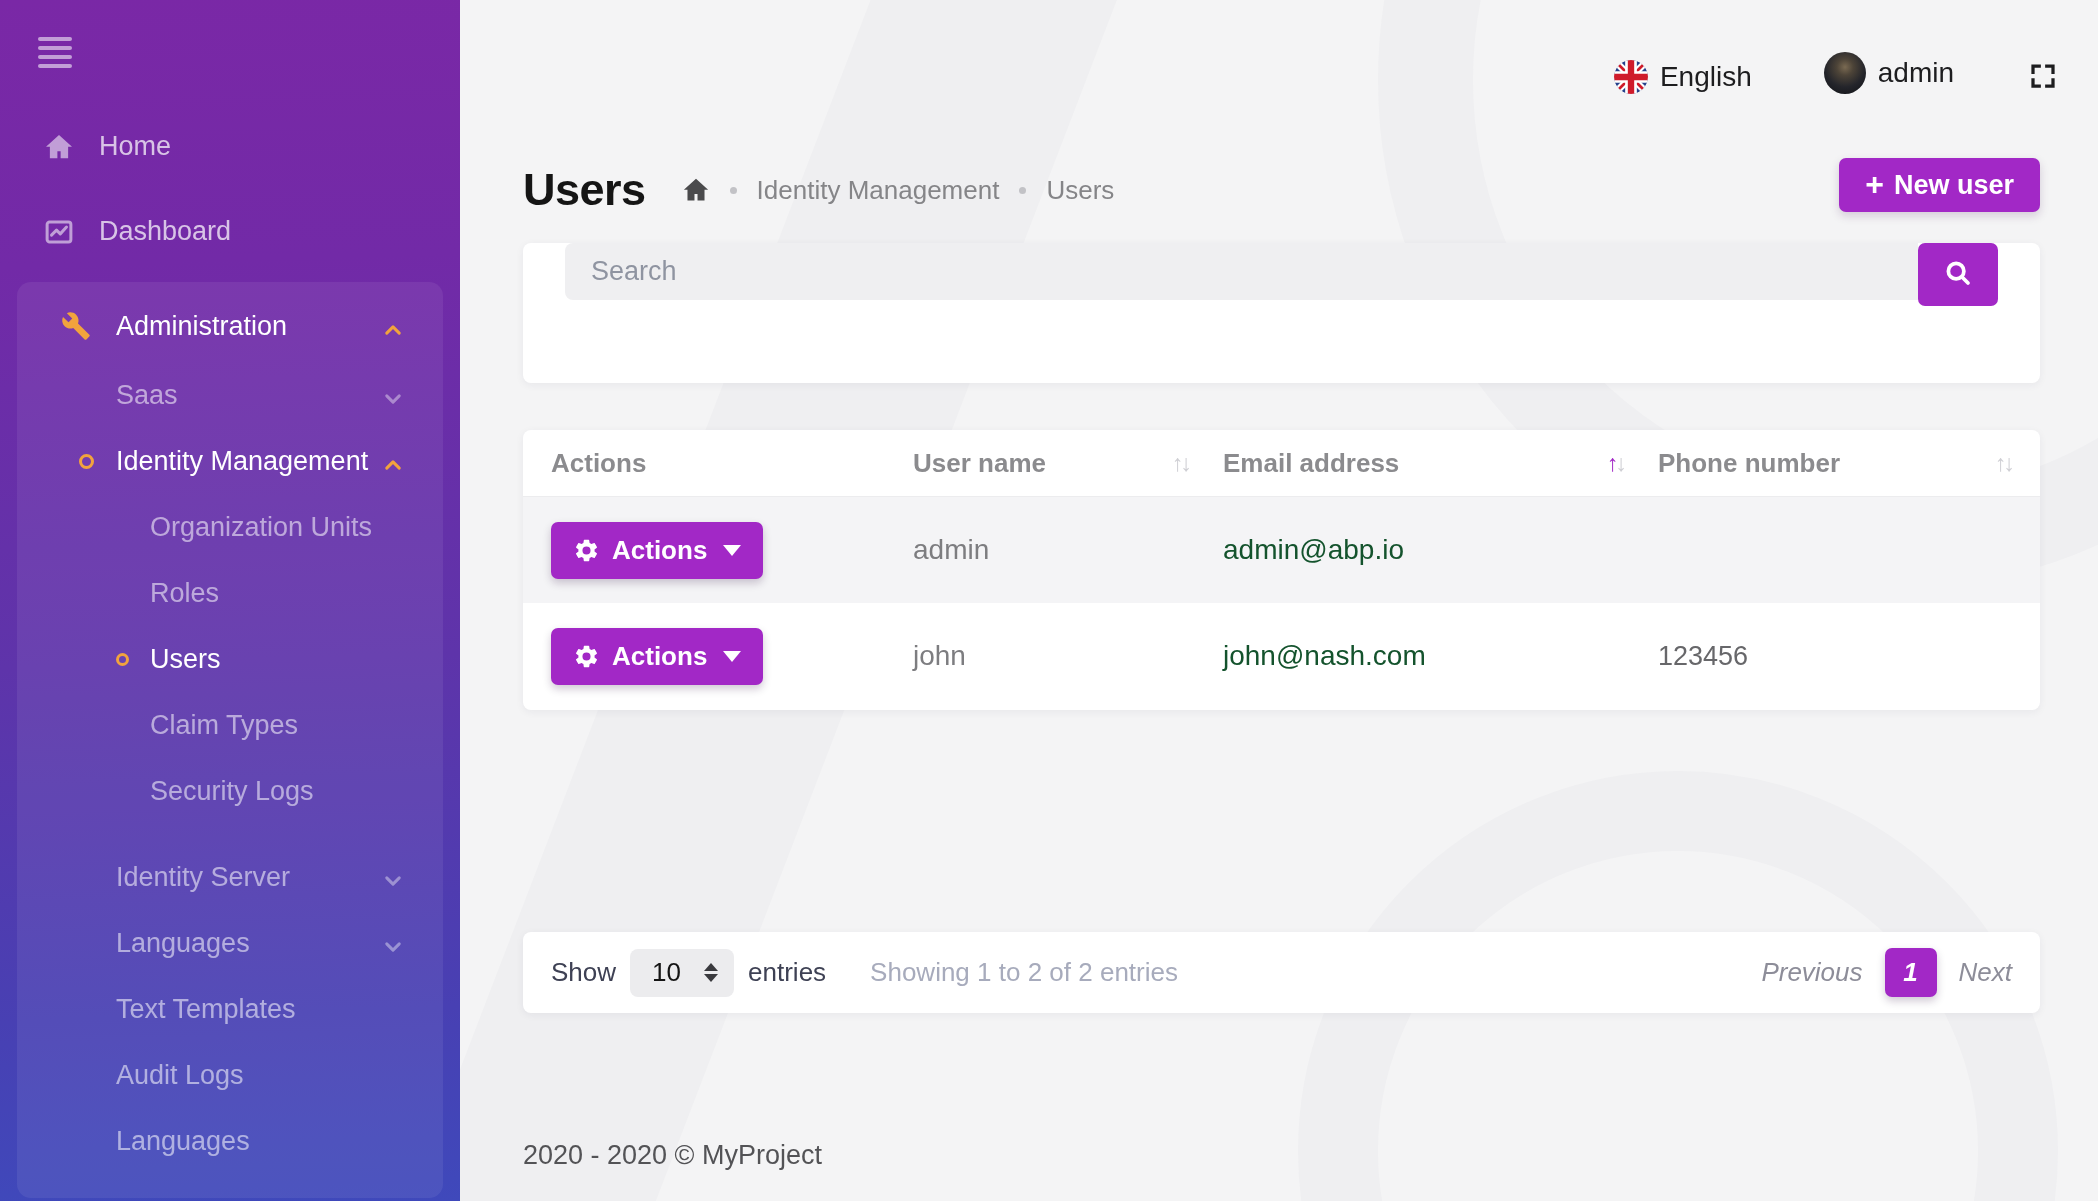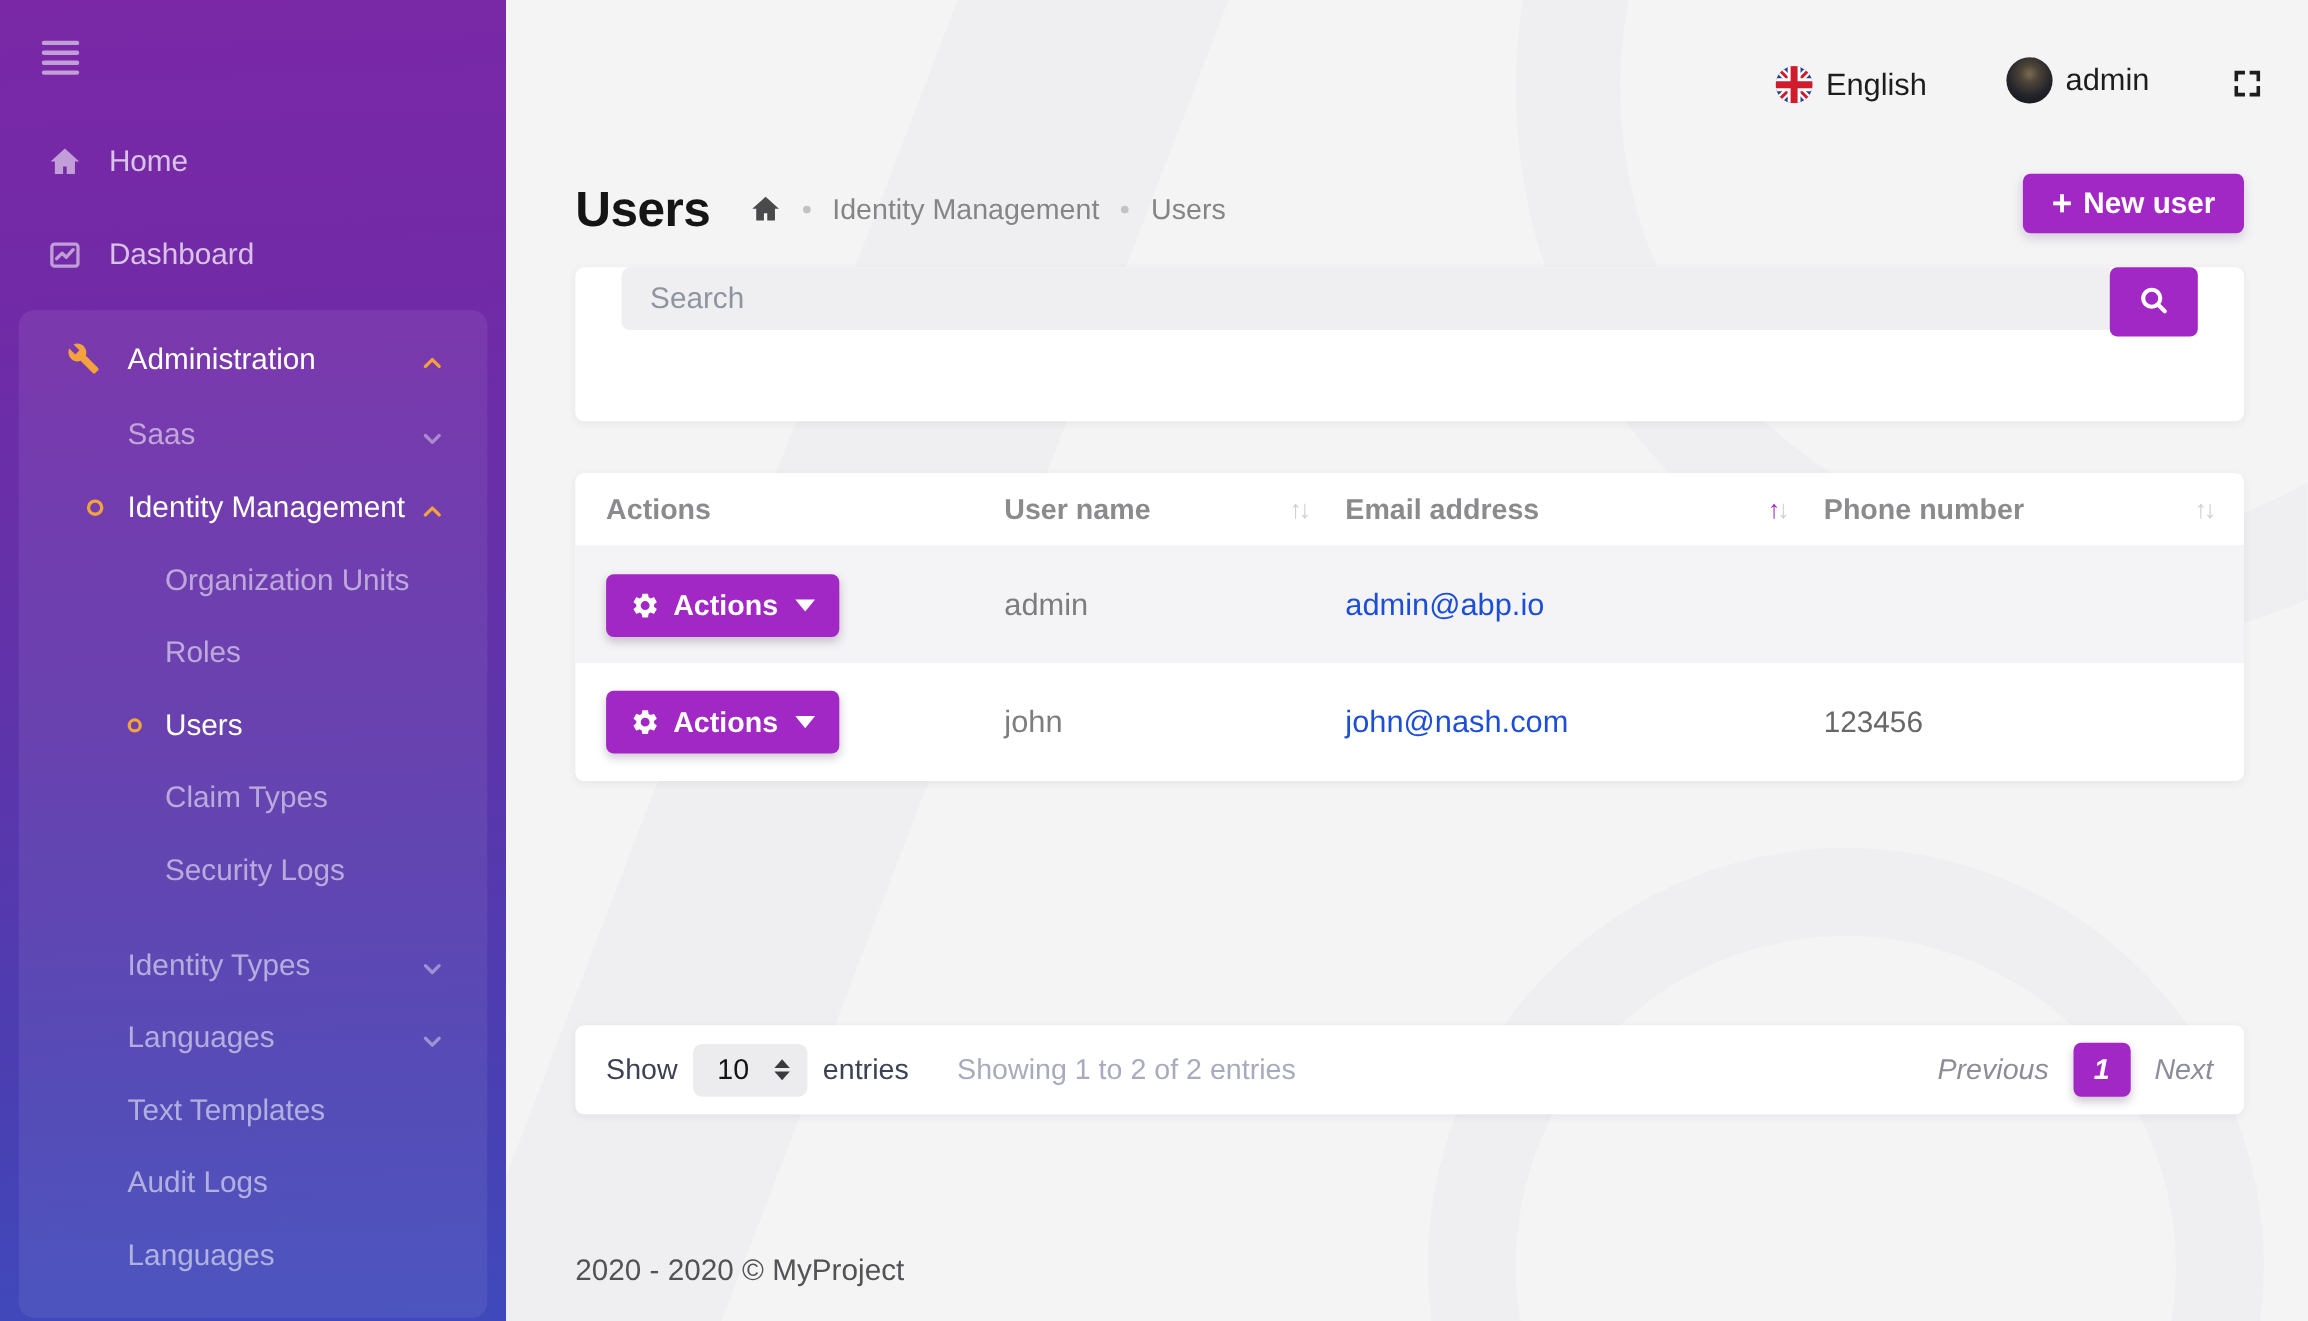--- a/index.html
+++ b/index.html
@@ -83,21 +83,21 @@
   .th:first-child { padding-left:28px; cursor:default; }
   .th:last-child { padding-right:28px; }
   .sort { display:flex; font-size:23px; line-height:1; letter-spacing:-3px; }
   .sort .up, .sort .dn { color:#cfcfd4; }
   .sort .up.active { color:#a228c6; }
   .trow { height:106px; }
   .trow.striped { background:#f4f4f6; }
   .td { font-size:28px; padding-right:34px; }
   .td:first-child { padding-left:28px; }
   .td.username { color:#7d7d80; }
-  .td.email { color:#1d4ed8; }
+  .td.email { color:#14532d; }
   .td.phone { color:#67676a; font-size:27px; }
   .actions-btn { height:57px; padding:0 22px; font-size:26px; font-weight:600; display:inline-flex;
     align-items:center; gap:12px; box-shadow:0 4px 9px rgba(40,10,60,.22); }
   .actions-btn .gear { width:27px; height:27px; }
   .tri-down { width:0; height:0; border-left:9px solid transparent; border-right:9px solid transparent;
     border-top:11px solid #fff; margin-left:4px; }
 
   .footer-bar { top:932px; height:81px; display:flex; align-items:center; padding:0 28px; font-size:26px; }
   .show-label, .entries-label { color:#3e4154; }
   .page-size { display:flex; align-items:center; justify-content:space-between; width:104px; height:48px;
@@ -185,21 +185,21 @@
           <span class="nav-label">Users</span>
         </a>
         <a class="ni sub dim">
           <span class="nav-label">Claim Types</span>
         </a>
         <a class="ni sub dim">
           <span class="nav-label">Security Logs</span>
         </a>
         <div class="group-gap"></div>
         <a class="ni dim">
-          <span class="nav-label">Identity Types</span>
+          <span class="nav-label">Identity Server</span>
           <span class="caret down"><svg viewBox="0 0 16 16">
                 <path d="M3 10.5 8 5.5l5 5" fill="none" stroke="currentColor" stroke-width="2.4" stroke-linecap="round" stroke-linejoin="round"></path>
               </svg></span>
         </a>
         <a class="ni dim">
           <span class="nav-label">Languages</span>
           <span class="caret down"><svg viewBox="0 0 16 16">
                 <path d="M3 10.5 8 5.5l5 5" fill="none" stroke="currentColor" stroke-width="2.4" stroke-linecap="round" stroke-linejoin="round"></path>
               </svg></span>
         </a>

